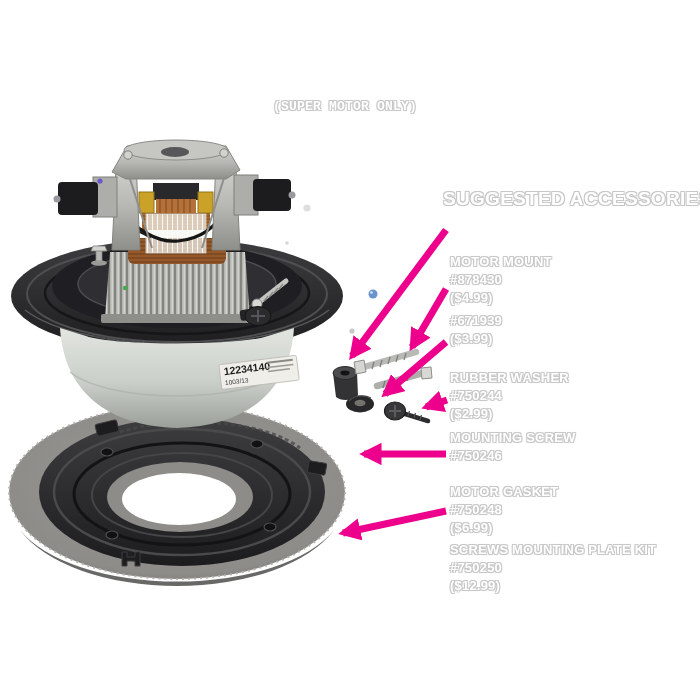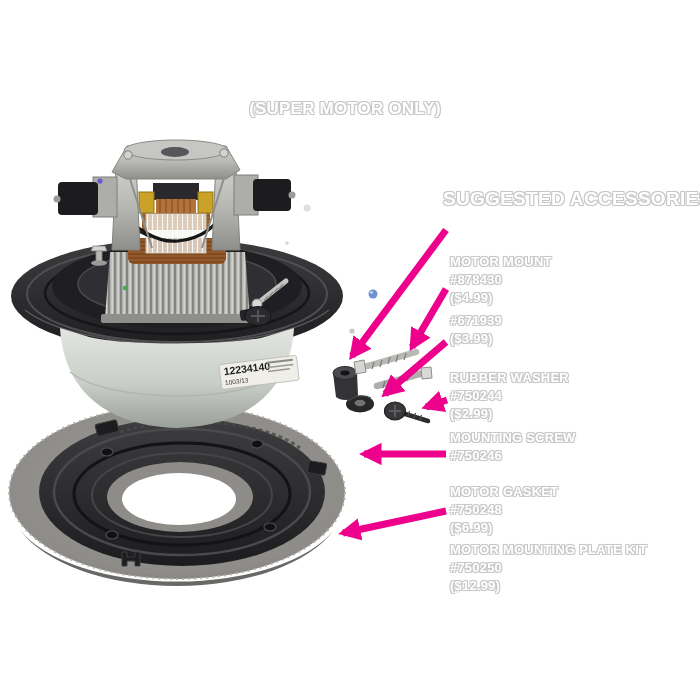--- a/index.html
+++ b/index.html
@@ -9,21 +9,21 @@
   }
   svg{position:absolute;left:0;top:0;}
   
   .halo{
     color:#ffffff;font-weight:bold;white-space:nowrap;
     text-shadow:-1px -1px 0 #c8c8c8,1px -1px 0 #c8c8c8,-1px 1px 0 #c8c8c8,1px 1px 0 #c8c8c8,0 0 2px #bdbdbd;
     letter-spacing:0.2px;
   }
   .caption{
     position:absolute;left:195px;top:99px;width:300px;
-    text-align:center;font-size:17px;
+    text-align:center;font-size:13px;font-family:Liberation Mono, monospace;
   }
   .acc-heading{
     position:absolute;left:443px;top:188px;font-size:19px;letter-spacing:0.3px;
   }
   .acc-item{position:absolute;left:450px;width:245px;font-size:13px;line-height:18px;margin-top:40px;}
   .acc-item div{white-space:nowrap;}
 </style>
 </head>
 <body>
 
@@ -258,18 +258,18 @@
     <div>#750246</div>
   </div>
 
   <div class="halo acc-item" style="top:443px">
     <div>MOTOR GASKET</div>
     <div>#750248</div>
     <div>($6.99)</div>
   </div>
 
   <div class="halo acc-item" style="top:501px">
-    <div>MOTOR MOUNTING PLATE KIT</div>
+    <div>SCREWS MOUNTING PLATE KIT</div>
     <div>#750250</div>
     <div>($12.99)</div>
   </div>
 
 </div>
 
 </body></html>

